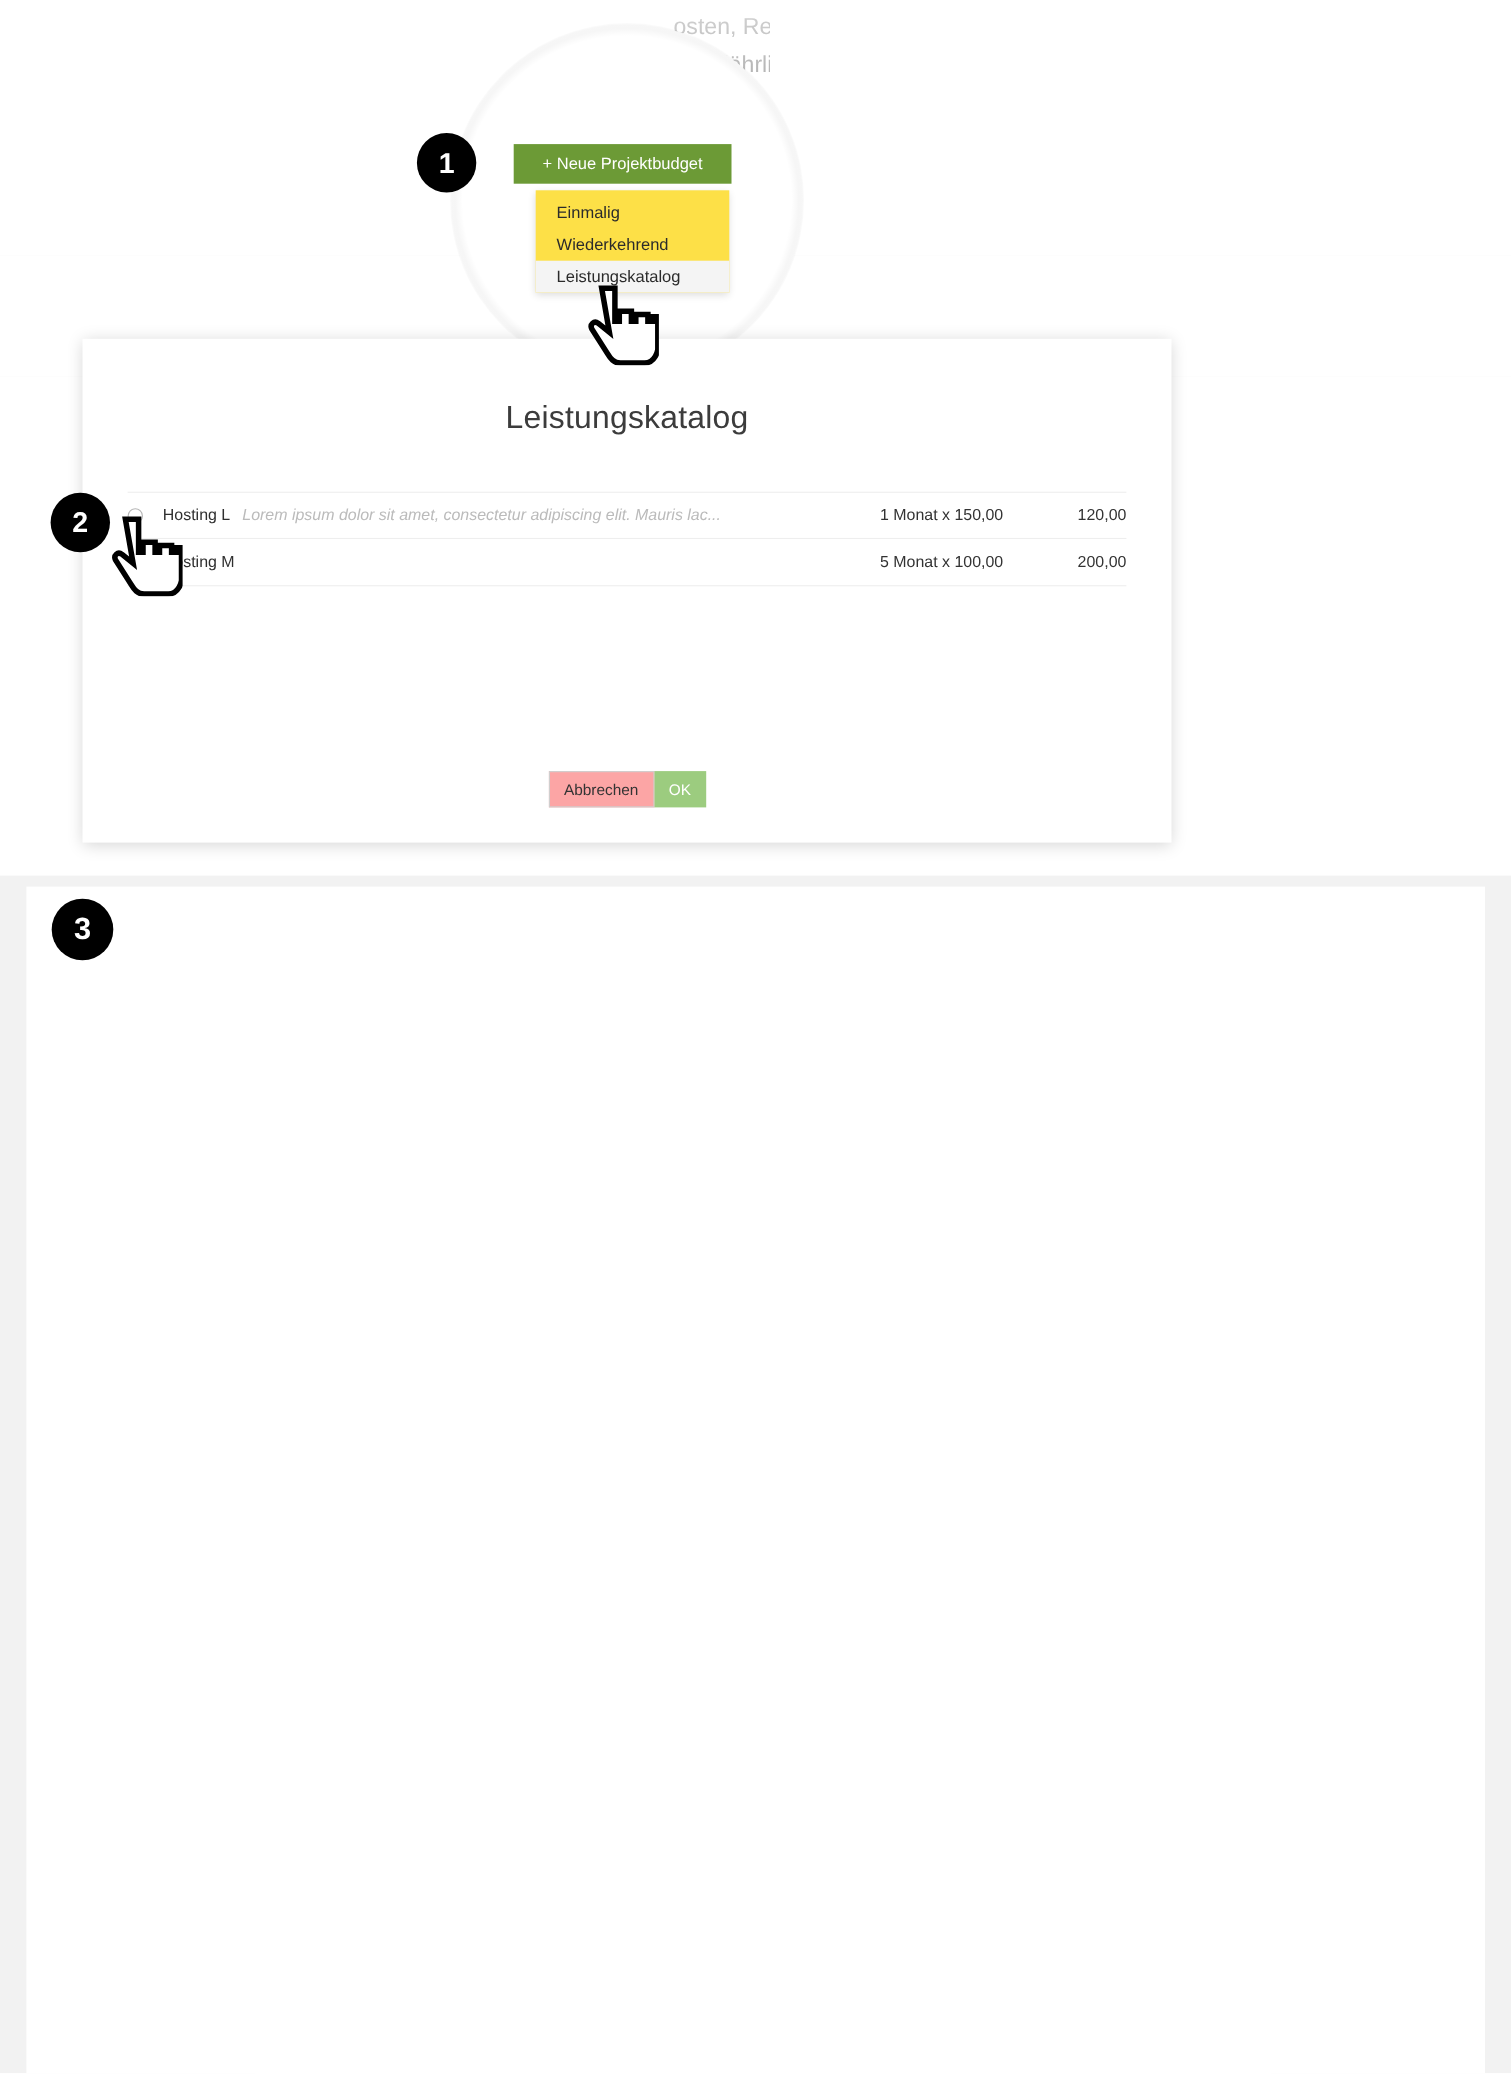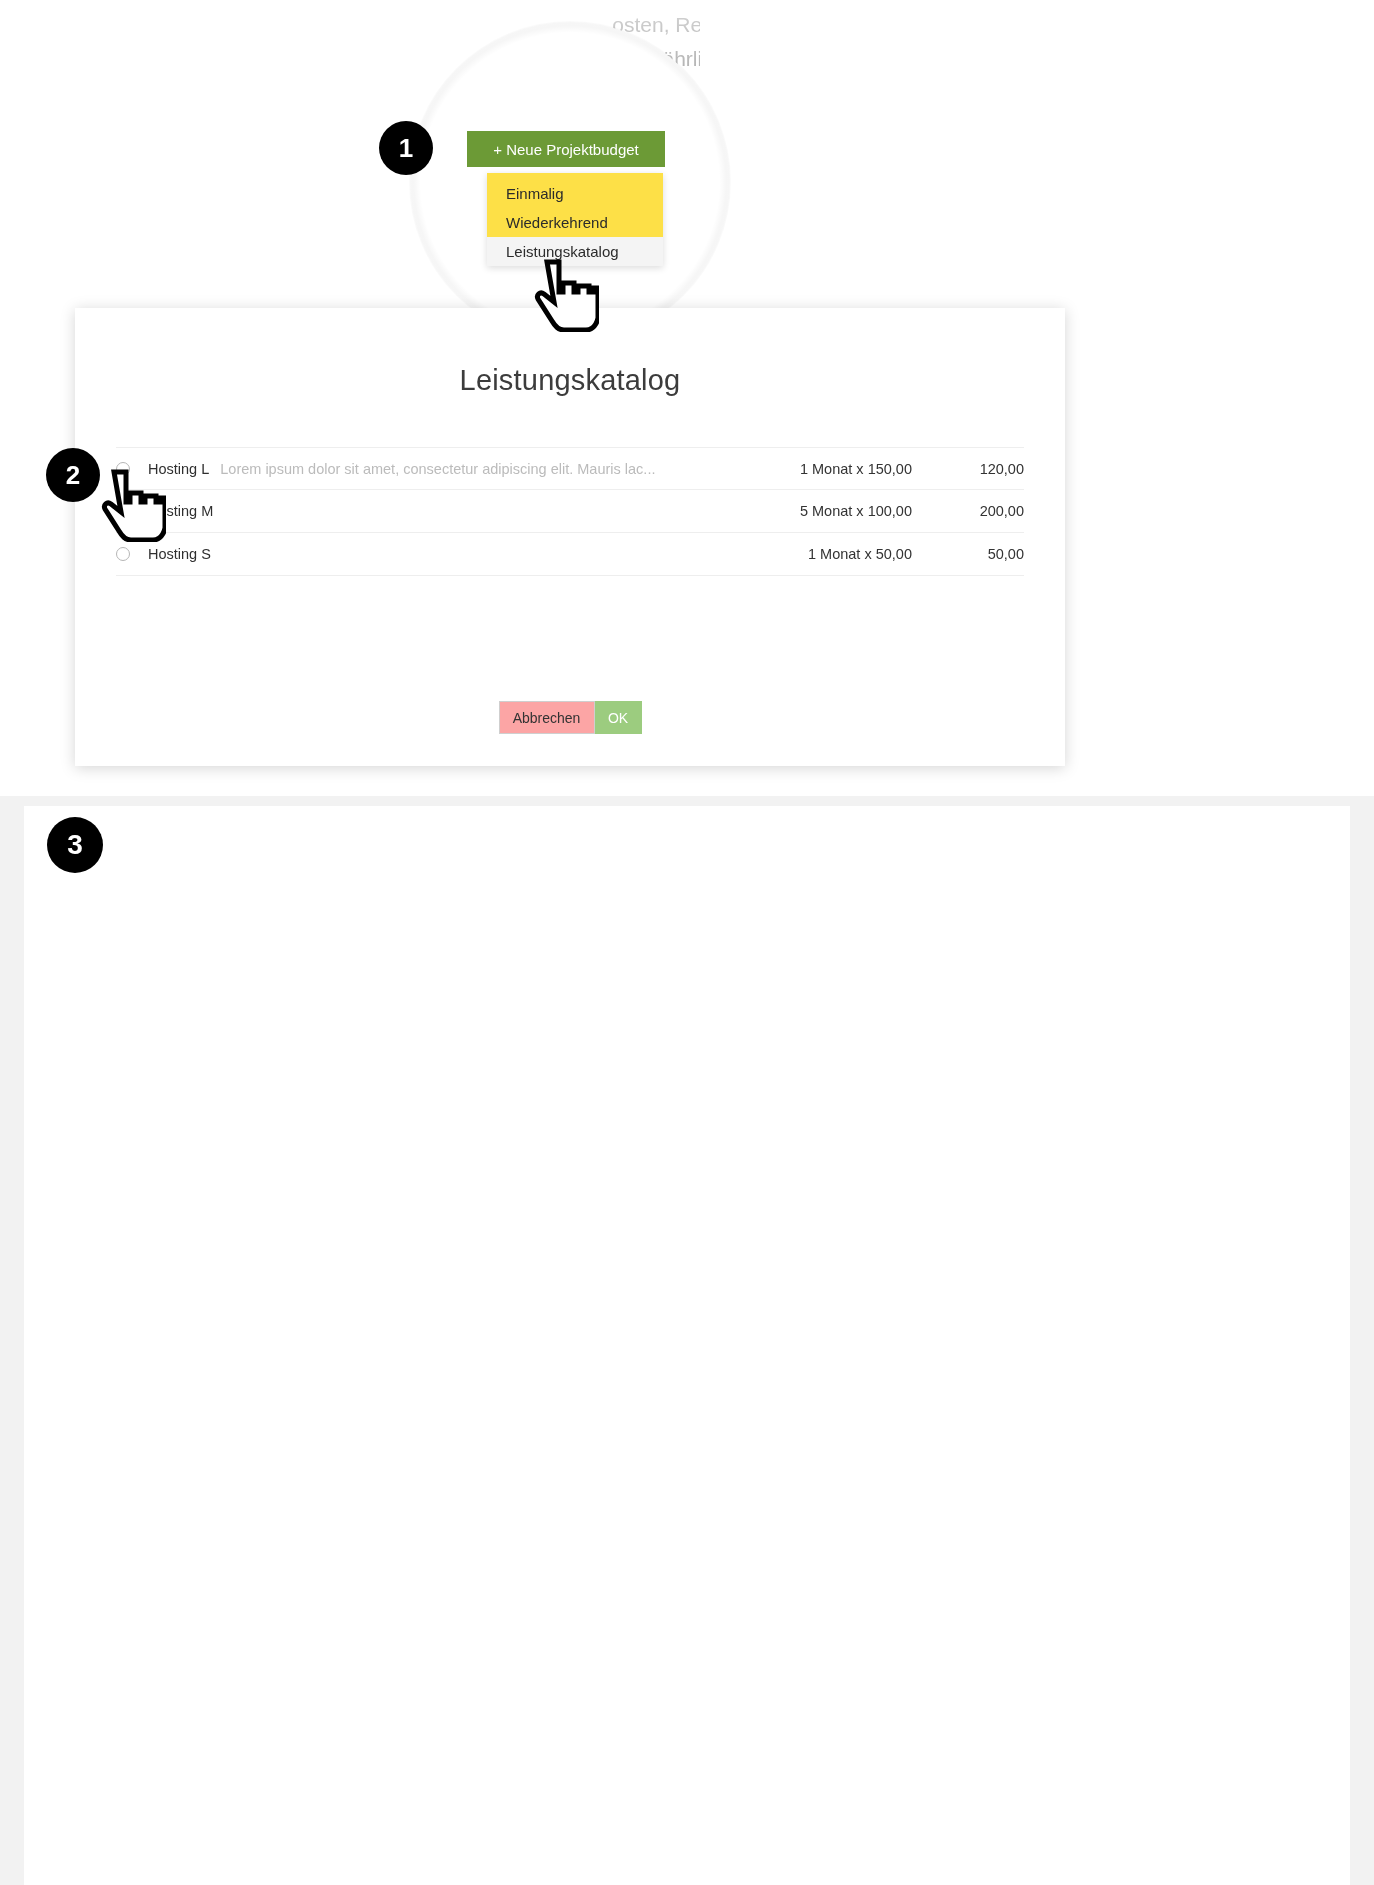--- a/index.html
+++ b/index.html
@@ -175,21 +175,21 @@
   .radio {
     width: 14px; height: 14px;
     border: 1px solid #b6b6b6;
     border-radius: 50%;
     background: #fff;
     flex: 0 0 auto;
     margin-right: 18px;
     cursor: pointer;
   }
   .cat-name { font-weight: normal; color: #2f2f2f; margin-right: 11px; white-space: nowrap; }
-  .cat-desc { color: #bbbbbb; flex: 1 1 auto; overflow: hidden; white-space: nowrap; }
+  .cat-desc { color: #bbbbbb; flex: 1 1 auto; overflow: hidden; white-space: nowrap; font-style: italic; }
   .cat-qty { color: #333333; white-space: nowrap; text-align: right; width: 168px; }
   .cat-total { color: #333333; white-space: nowrap; text-align: right; width: 112px; }
 
   .modal-actions {
     position: absolute;
     left: 0; bottom: 32px;
     width: 990px;
     display: flex;
     justify-content: center;
     align-items: stretch;
@@ -420,27 +420,20 @@
         <div class="cat-desc">Lorem ipsum dolor sit amet, consectetur adipiscing elit. Mauris lac...</div>
         <div class="cat-qty">1 Monat x 150,00</div>
         <div class="cat-total">120,00</div>
       </div>
       <div class="cat-row">
         <div class="radio"></div>
         <div class="cat-name">Hosting M</div>
         <div class="cat-desc"></div>
         <div class="cat-qty">5 Monat x 100,00</div>
         <div class="cat-total">200,00</div>
-      </div>
-      <div class="cat-row">
-        <div class="radio"></div>
-        <div class="cat-name">Hosting S</div>
-        <div class="cat-desc"></div>
-        <div class="cat-qty">1 Monat x 50,00</div>
-        <div class="cat-total">50,00</div>
       </div>
     </div>
 
     <div class="modal-actions">
       <div class="btn-cancel">Abbrechen</div>
       <div class="btn-ok">OK</div>
     </div>
   </div>
 
   <div class="badge" id="badge2">2</div>

